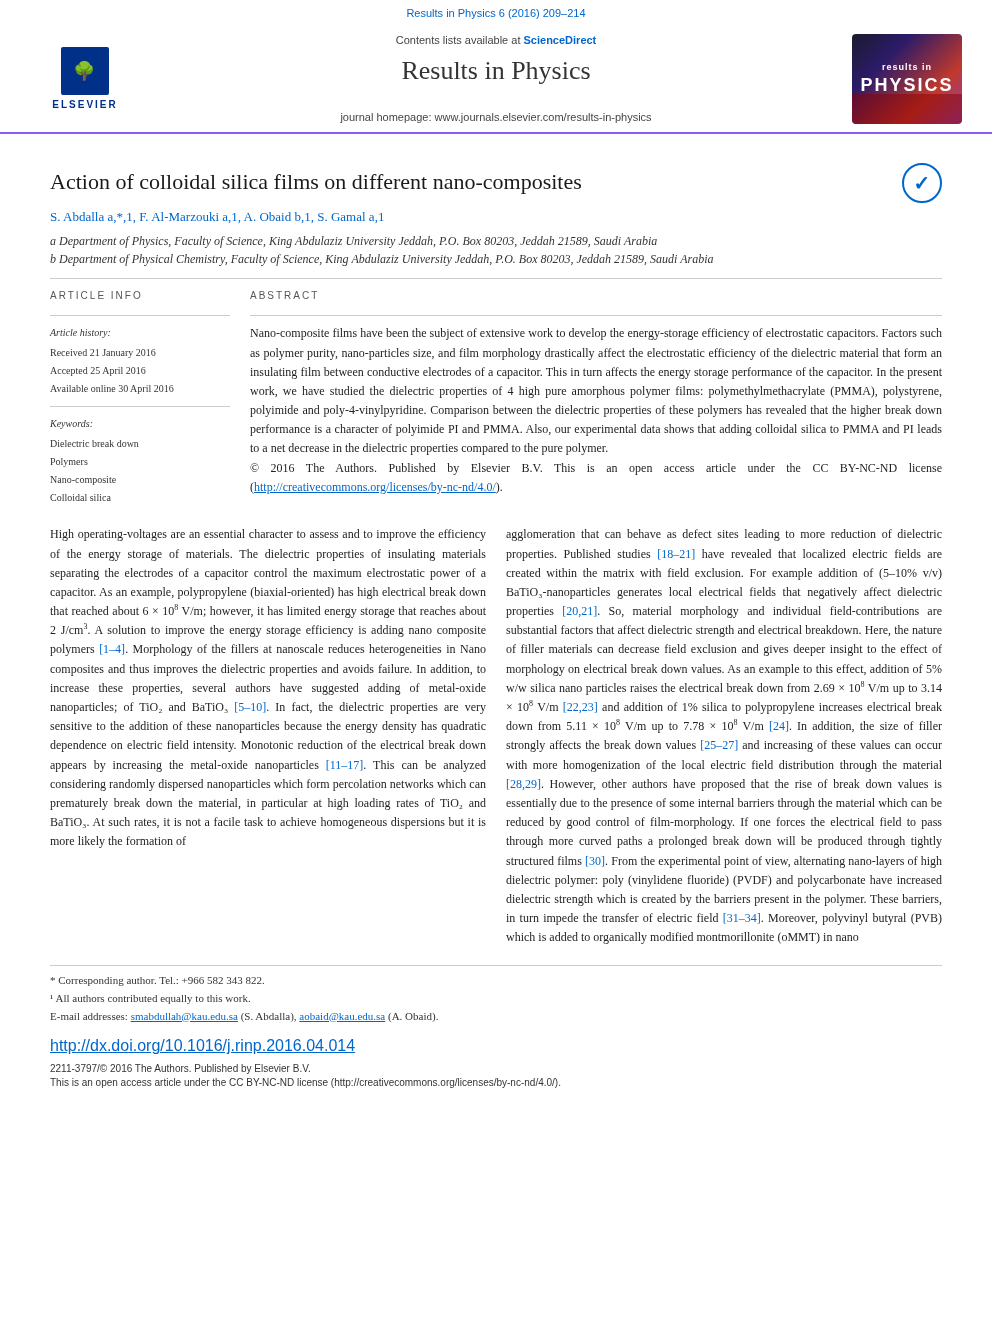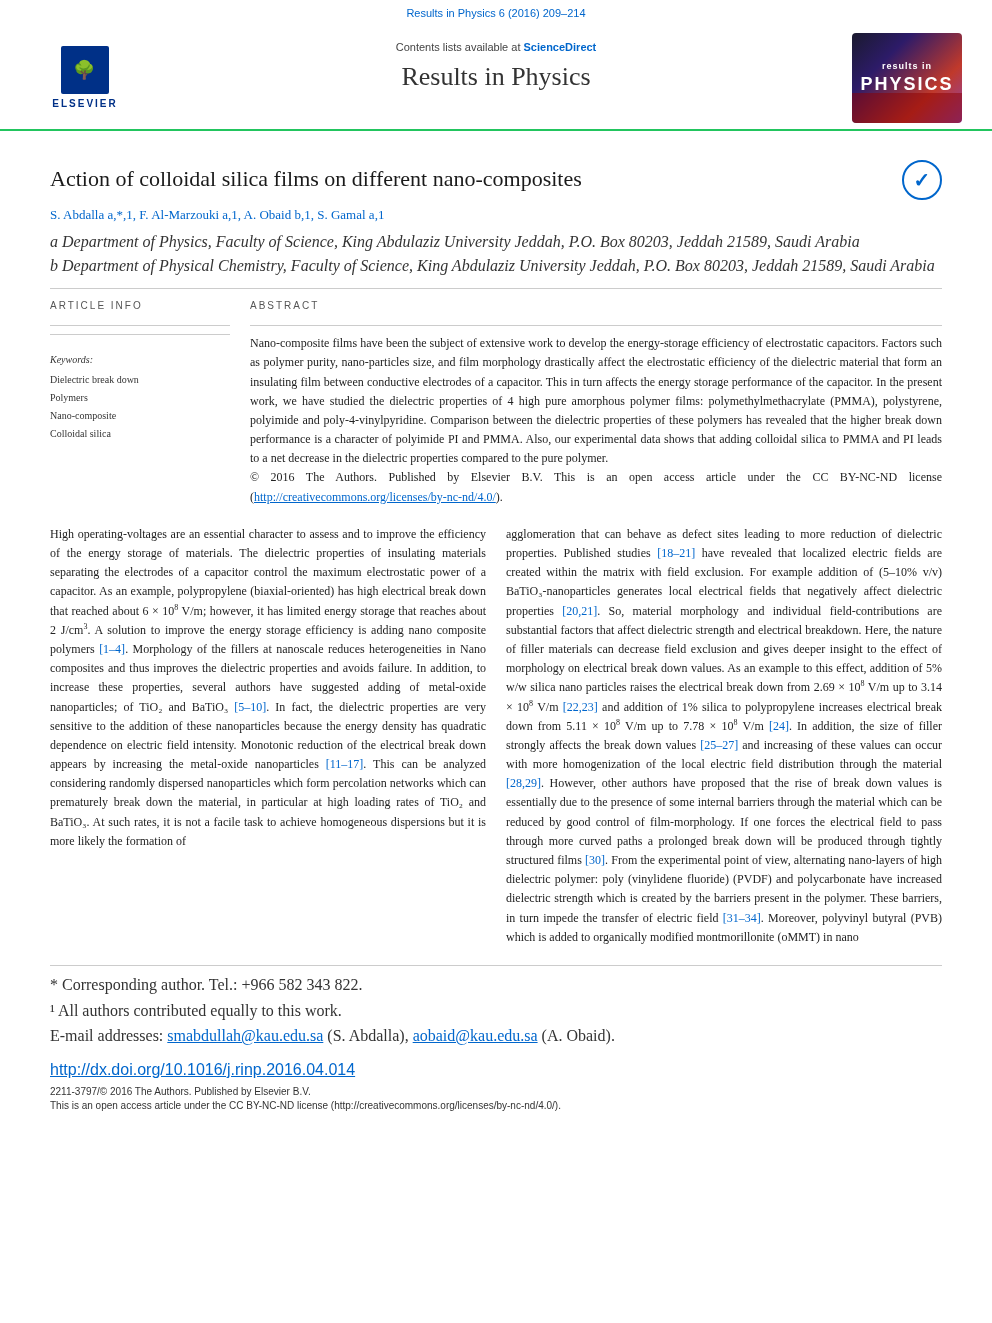--- a/index.html
+++ b/index.html
@@ -15,21 +15,21 @@
 
     .page {
       width: 992px;
       min-height: 1323px;
       background: #fff;
       padding: 0;
     }
 
     
     .journal-header {
-      border-bottom: 2px solid #22c55e;
+      border-bottom: 2px solid #8b5cf6;
       padding: 0 30px;
     }
 
     .doi-line {
       text-align: center;
       font-size: 11px;
       color: #0066cc;
       padding: 6px 0 4px 0;
       font-family: Arial, sans-serif;
     }
@@ -154,21 +154,21 @@
       margin-top: -5px;
     }
 
     .authors {
       font-size: 13px;
       color: #0066cc;
       margin-bottom: 6px;
     }
 
     .affiliations {
-      font-size: 16px;
+      font-size: 12px;
       font-style: italic;
       color: #333;
       margin-bottom: 10px;
       line-height: 1.5;
     }
 
     hr.divider {
       border: none;
       border-top: 1px solid #ccc;
       margin: 10px 0;
@@ -212,21 +212,21 @@
       display: block;
       margin-bottom: 2px;
     }
 
     .article-history .date-entry {
       font-size: 10px;
       color: #333;
     }
 
     .keywords-section {
-      margin-top: 18px;
+      margin-top: 10px;
     }
 
     .keywords-title {
       font-style: italic;
       font-size: 10px;
       color: #333;
       margin-bottom: 4px;
     }
 
     .keywords-list {
@@ -284,21 +284,21 @@
 
     .body-col .ref-link {
       color: #0066cc;
     }
 
     
     .footnote-area {
       border-top: 1px solid #ccc;
       padding-top: 6px;
       margin-top: 10px;
-      font-size: 16px;
+      font-size: 11px;
       color: #333;
       line-height: 1.6;
     }
 
     .footer-links {
       margin-top: 10px;
       font-size: 16px;
       color: #0066cc;
       font-family: Arial, sans-serif;
     }
@@ -333,20 +333,24 @@
         </div>
         <div class="elsevier-text" style="margin-top:3px;">ELSEVIER</div>
       </div>
 
       <div class="journal-center">
         <div class="contents-line">
           <span>Contents lists available at</span>
           <a href="#" style="color:#0066cc;">ScienceDirect</a>
         </div>
         <div class="journal-title">Results in Physics</div>
+        <div class="journal-homepage">
+          <span>journal homepage:</span>
+          <a href="#" style="color:#444;">www.journals.elsevier.com/results-in-physics</a>
+        </div>
       </div>
 
       <div class="journal-badge">
         <span class="badge-text-results">results in</span>
         <span class="badge-text-physics">PHYSICS</span>
         <div style="position:absolute;bottom:0;left:0;right:0;height:30px;background:rgba(139,0,0,0.5);border-radius:0 0 4px 4px;"></div>
       </div>
     </div>
   </div>
 
@@ -364,20 +368,26 @@
       <div>b Department of Physical Chemistry, Faculty of Science, King Abdulaziz University Jeddah, P.O. Box 80203, Jeddah 21589, Saudi Arabia</div>
     </div>
 
     <hr class="divider">
 
     <div class="two-col">
 
       <div class="col-left">
         <div class="section-header">ARTICLE INFO</div>
 
+        <div class="article-history">
+          <span class="label">Article history:</span>
+          <span class="date-entry">Received 21 January 2016</span><br>
+          <span class="date-entry">Accepted 25 April 2016</span><br>
+          <span class="date-entry">Available online 30 April 2016</span>
+        </div>
 
         <hr class="divider" style="margin:8px 0;">
 
         <div class="keywords-section">
           <div class="keywords-title">Keywords:</div>
           <div class="keywords-list">
             <div>Dielectric break down</div>
             <div>Polymers</div>
             <div>Nano-composite</div>
             <div>Colloidal silica</div>

